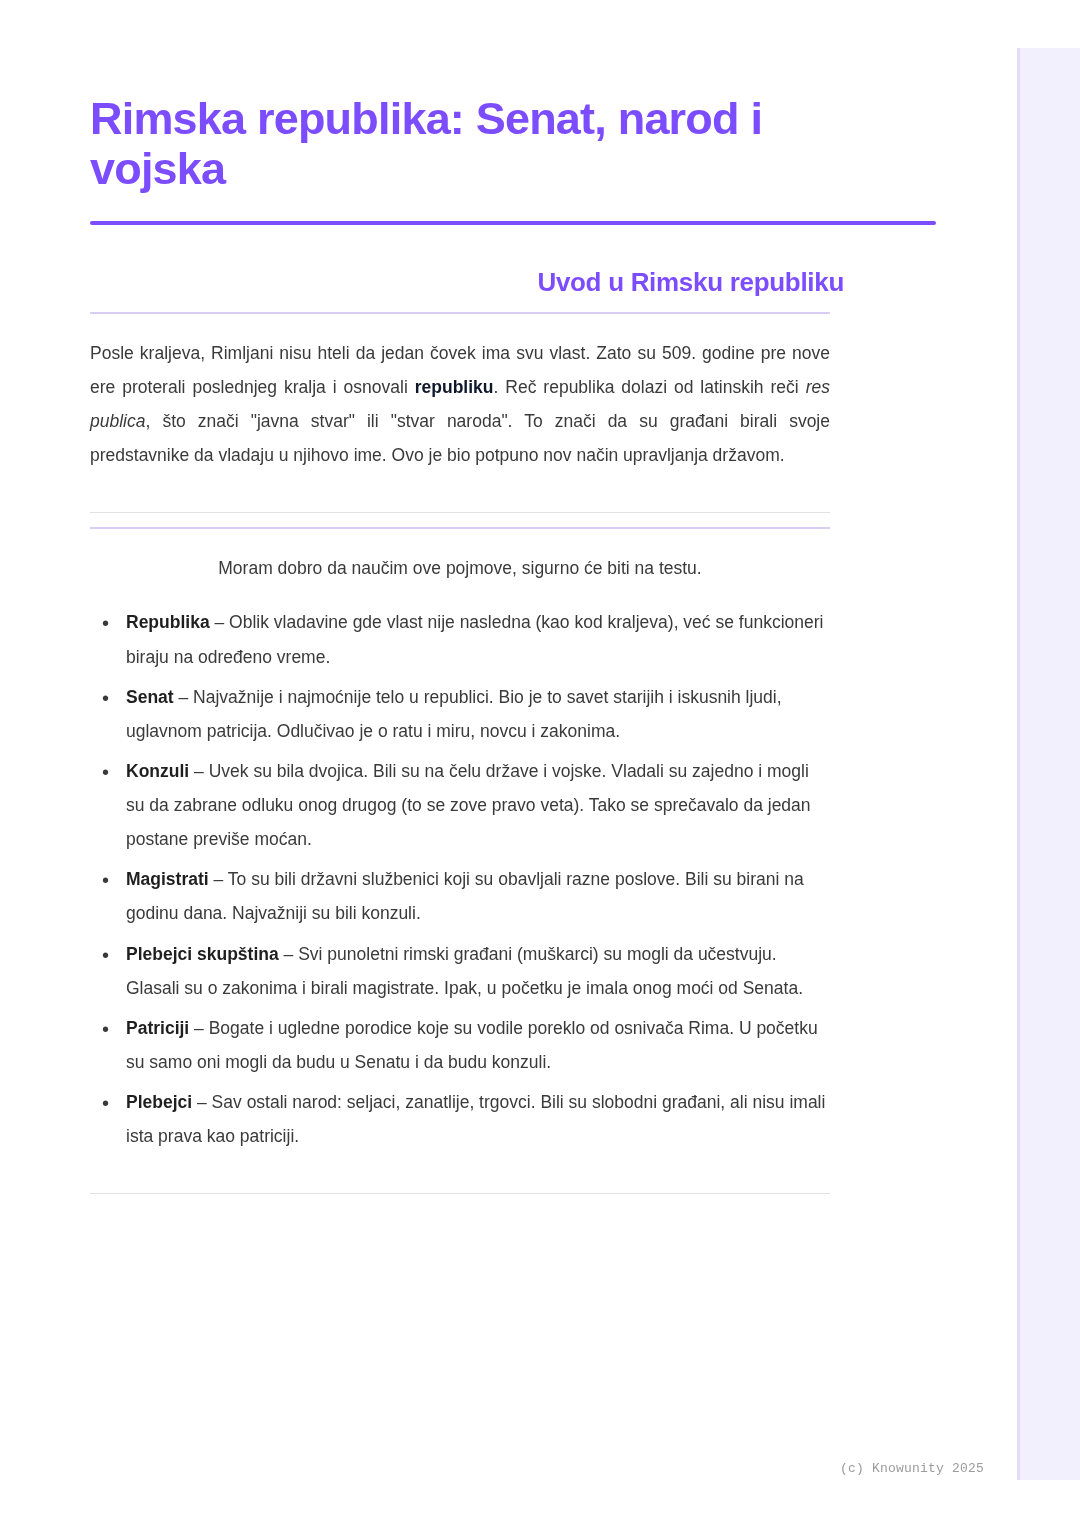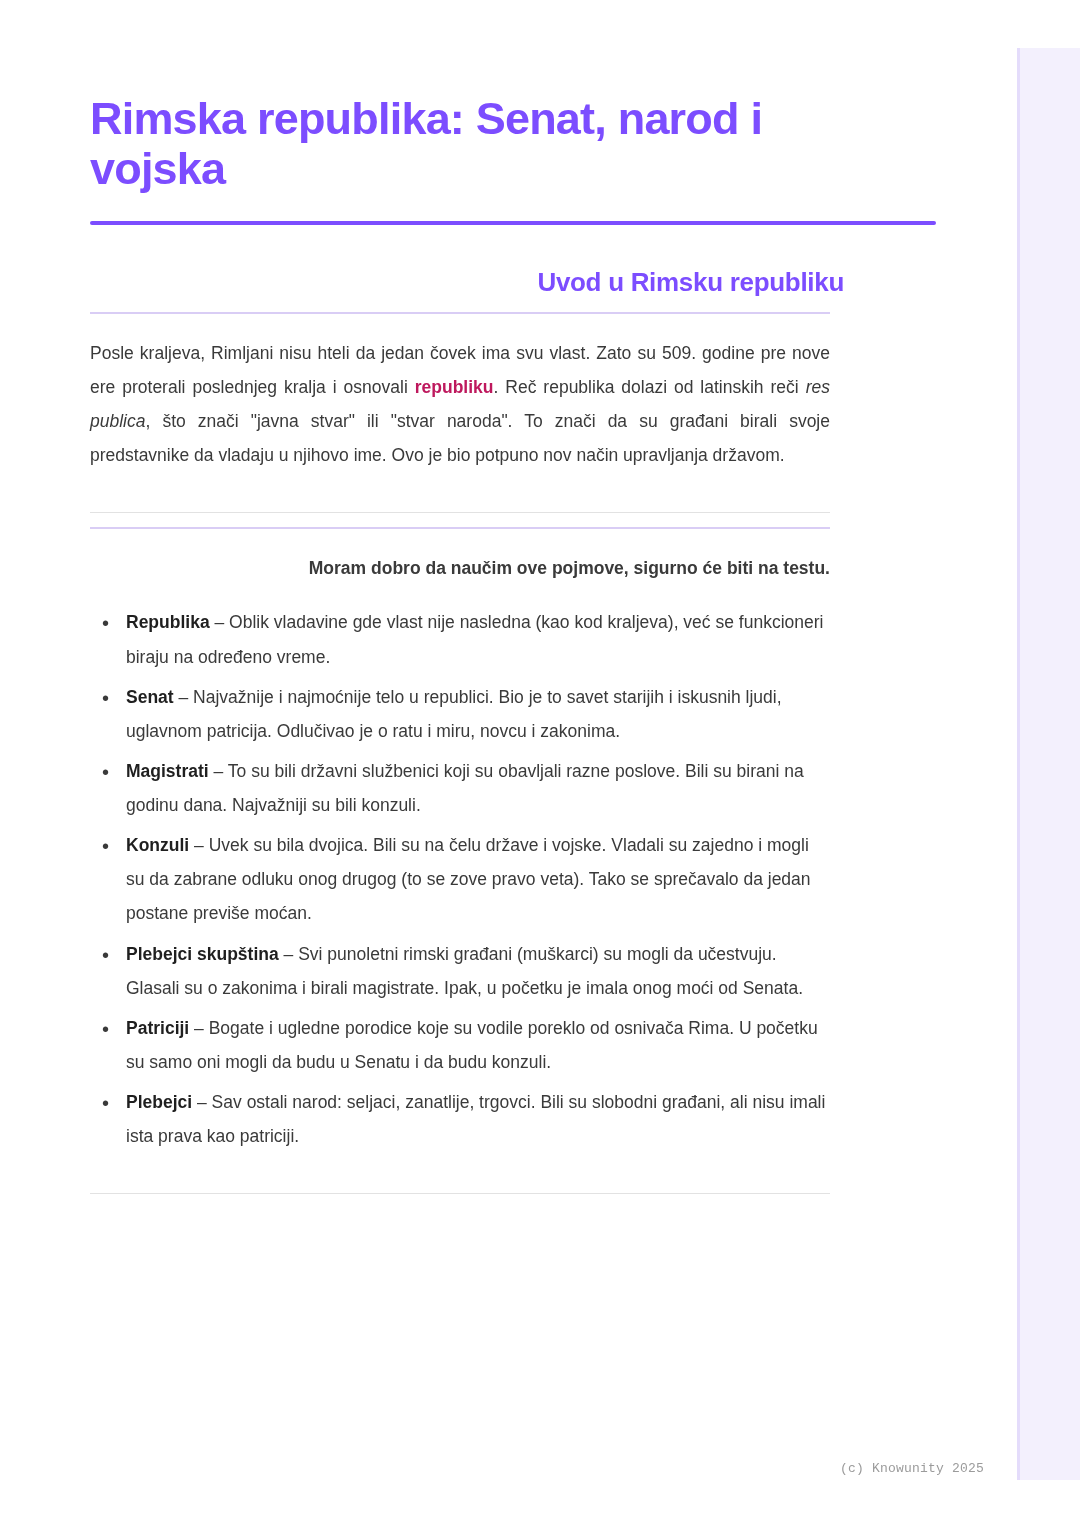--- a/index.html
+++ b/index.html
@@ -79,22 +79,21 @@
 
   p.body-text {
     font-size: 17.5px;
     line-height: 1.95;
     color: #3a3a3a;
     text-align: justify;
     margin: 22px 0 0 0;
     width: 740px;
   }
   p.body-text.left {
-    text-align: right;
-    font-weight: bold;
+    text-align: center;
   }
 
   .divider {
     margin-top: 40px;
     width: 740px;
     height: 1px;
     background: #e2e2e2;
   }
 
   ul.term-list {
@@ -119,21 +118,21 @@
     font-size: 20px;
     line-height: 1.8;
     color: #3a3a3a;
   }
   .term {
     font-weight: 700;
     color: #1f1f1f;
   }
   strong.inline-bold {
     font-weight: 700;
-    color: #be185d;
+    color: #0f172a;
   }
   em.inline-italic {
     font-style: italic;
   }
 
   .footer-note {
     position: absolute;
     right: 96px;
     bottom: 52px;
     font-size: 13px;
@@ -160,22 +159,22 @@
 
   <div class="divider"></div>
 
   <div class="section-rule"></div>
 
   <p class="body-text left">Moram dobro da naučim ove pojmove, sigurno će biti na testu.</p>
 
   <ul class="term-list">
     <li><span class="term">Republika</span><span> – Oblik vladavine gde vlast nije nasledna (kao kod kraljeva), već se funkcioneri biraju na određeno vreme.</span></li>
     <li><span class="term">Senat</span><span> – Najvažnije i najmoćnije telo u republici. Bio je to savet starijih i iskusnih ljudi, uglavnom patricija. Odlučivao je o ratu i miru, novcu i zakonima.</span></li>
+    <li><span class="term">Konzuli</span><span> – Uvek su bila dvojica. Bili su na čelu države i vojske. Vladali su zajedno i mogli su da zabrane odluku onog drugog (to se zove pravo veta). Tako se sprečavalo da jedan postane previše moćan.</span></li>
     <li><span class="term">Magistrati</span><span> – To su bili državni službenici koji su obavljali razne poslove. Bili su birani na godinu dana. Najvažniji su bili konzuli.</span></li>
-    <li><span class="term">Konzuli</span><span> – Uvek su bila dvojica. Bili su na čelu države i vojske. Vladali su zajedno i mogli su da zabrane odluku onog drugog (to se zove pravo veta). Tako se sprečavalo da jedan postane previše moćan.</span></li>
     <li><span class="term">Plebejci skupština</span><span> – Svi punoletni rimski građani (muškarci) su mogli da učestvuju. Glasali su o zakonima i birali magistrate. Ipak, u početku je imala onog moći od Senata.</span></li>
     <li><span class="term">Patriciji</span><span> – Bogate i ugledne porodice koje su vodile poreklo od osnivača Rima. U početku su samo oni mogli da budu u Senatu i da budu konzuli.</span></li>
     <li><span class="term">Plebejci</span><span> – Sav ostali narod: seljaci, zanatlije, trgovci. Bili su slobodni građani, ali nisu imali ista prava kao patriciji.</span></li>
   </ul>
 
   <div class="divider"></div>
 
 </div>
 
 <div class="footer-note">(c) Knowunity 2025</div>

